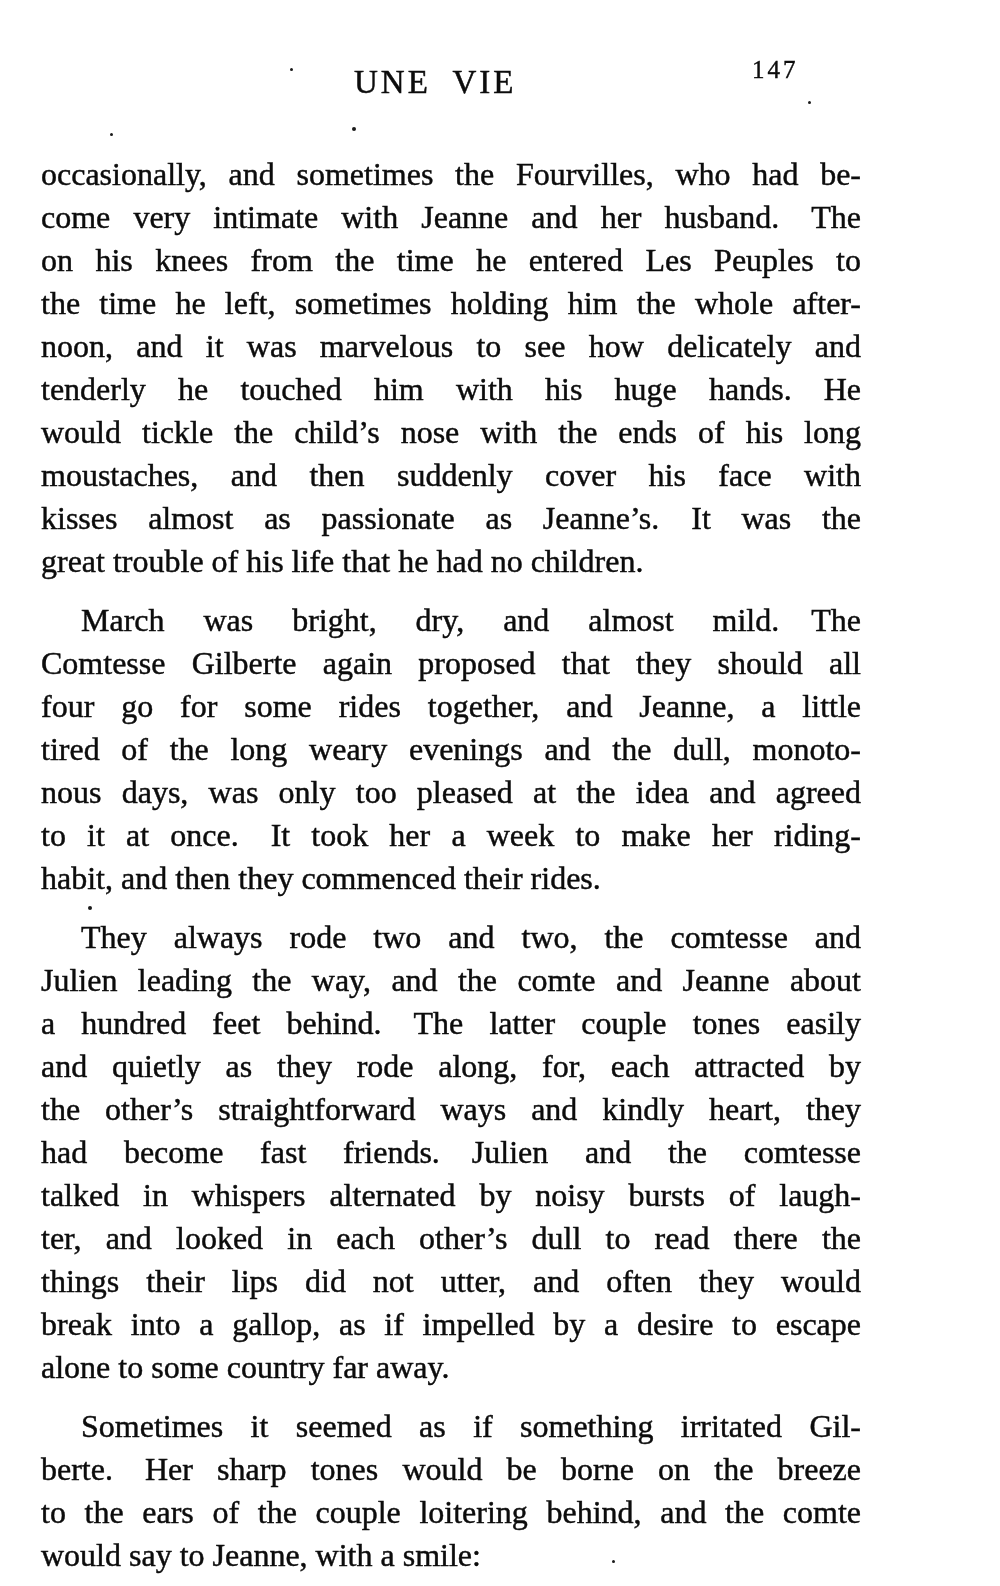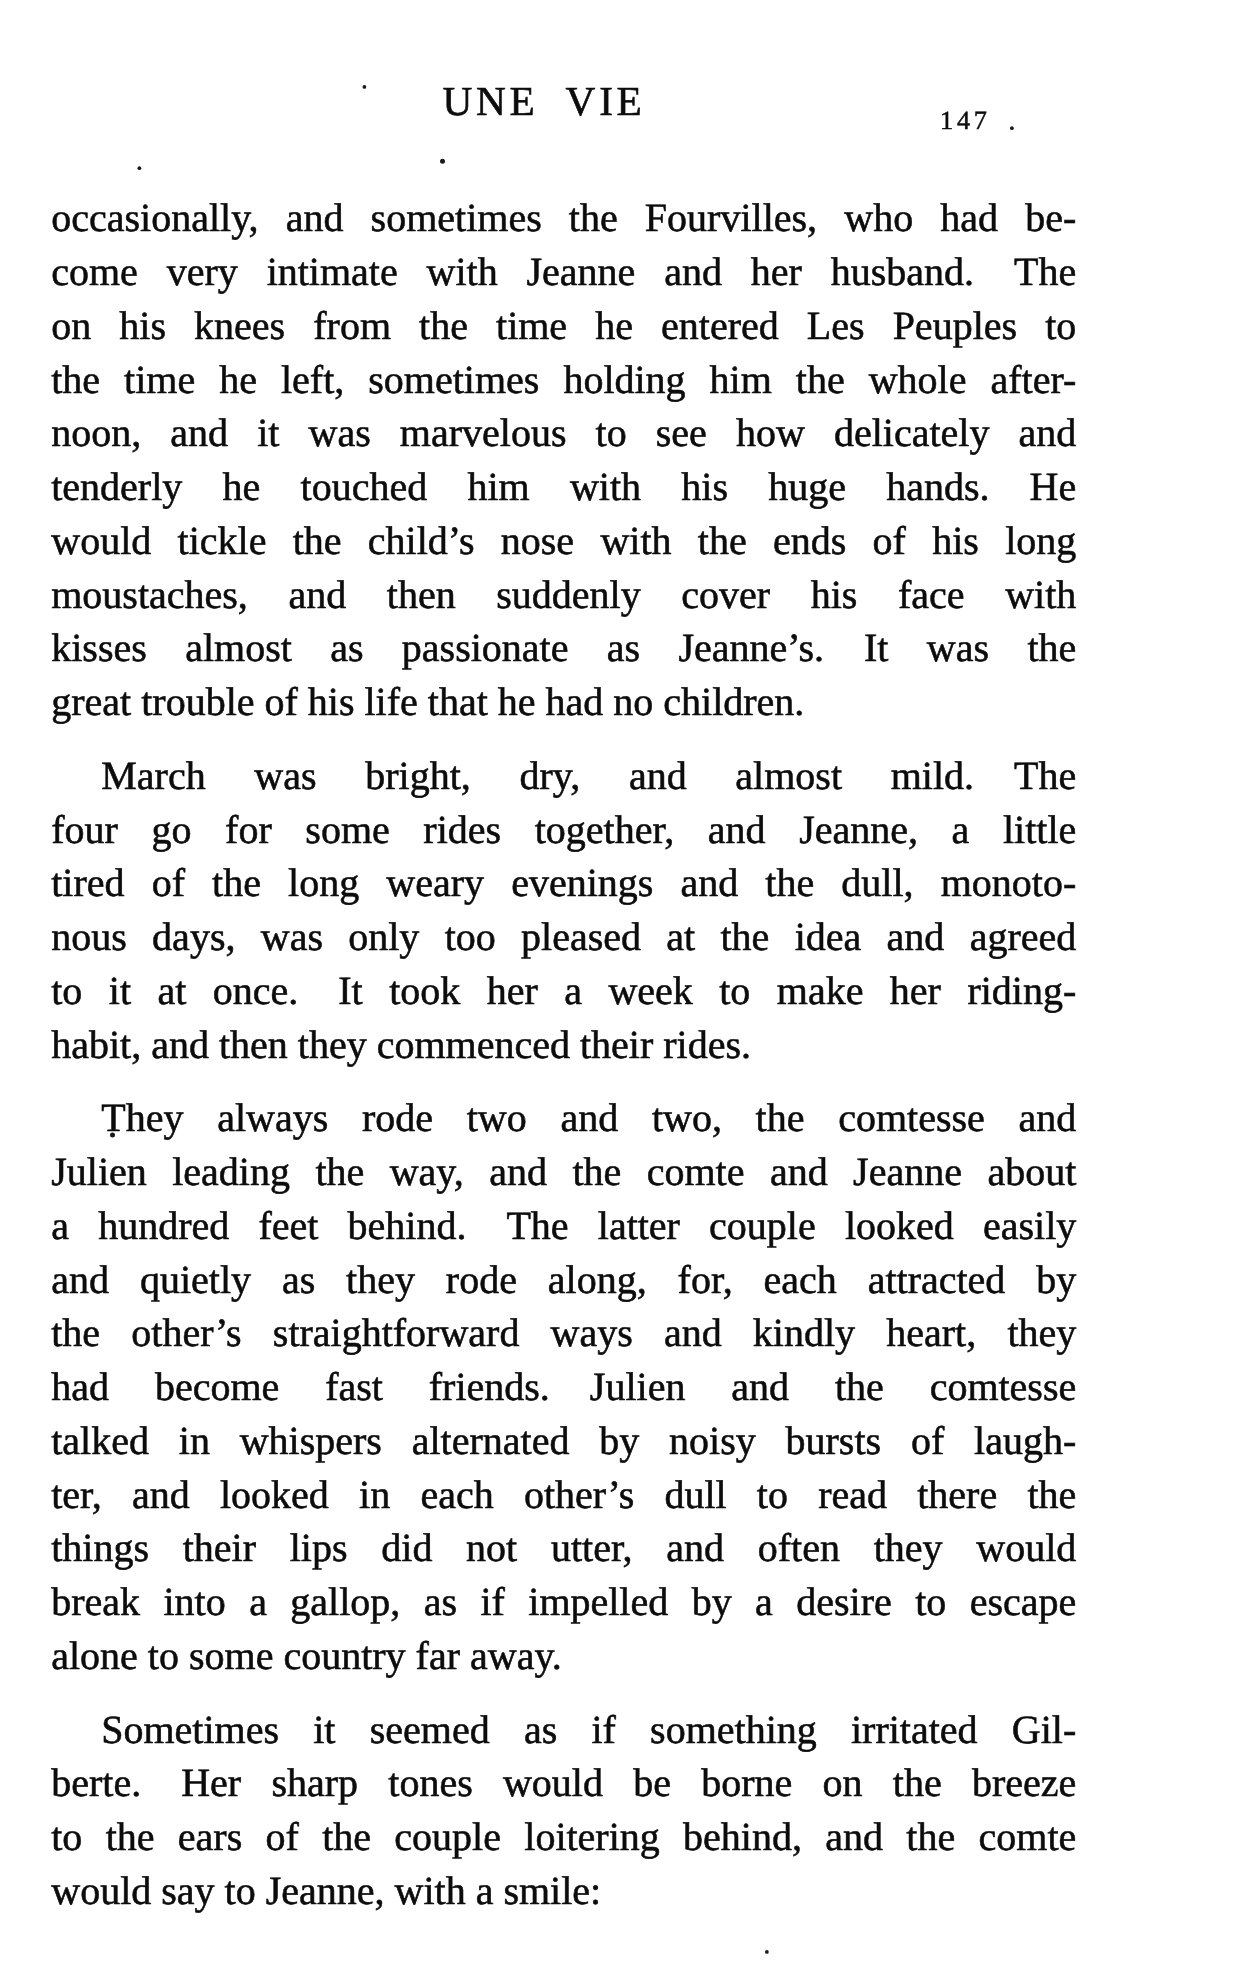--- a/index.html
+++ b/index.html
@@ -29,23 +29,23 @@
     left: 354px;
     font-size: 33px;
     letter-spacing: 3px;
     word-spacing: 11px;
     white-space: nowrap;
     font-family: Liberation Serif, serif;
     -webkit-text-stroke: 0.5px #0c0c0c;
   }
   .page-number {
     position: absolute;
-    top: 84px;
+    top: 56px;
     left: 752px;
-    font-size: 21px;
+    font-size: 25px;
     letter-spacing: 3px;
     -webkit-text-stroke: 0.4px #0c0c0c;
   }
   .text-block {
     position: absolute;
     top: 137px;
     left: 25px;
     width: 852px;
     font-size: 32px;
     line-height: 43px;
@@ -86,30 +86,31 @@
         <div class="line">the time he left, sometimes holding him the whole after-</div>
         <div class="line">noon, and it was marvelous to see how delicately and</div>
         <div class="line">tenderly he touched him with his huge hands. He</div>
         <div class="line">would tickle the child’s nose with the ends of his long</div>
         <div class="line">moustaches, and then suddenly cover his face with</div>
         <div class="line">kisses almost as passionate as Jeanne’s. It was the</div>
         <div class="line last">great trouble of his life that he had no children.</div>
       </div>
       <div class="paragraph">
         <div class="line indent">March was bright, dry, and almost mild. The</div>
+        <div class="line">Comtesse Gilberte again proposed that they should all</div>
         <div class="line">four go for some rides together, and Jeanne, a little</div>
         <div class="line">tired of the long weary evenings and the dull, monoto-</div>
         <div class="line">nous days, was only too pleased at the idea and agreed</div>
         <div class="line">to it at once. It took her a week to make her riding-</div>
         <div class="line last">habit, and then they commenced their rides.</div>
       </div>
       <div class="paragraph">
         <div class="line indent">They always rode two and two, the comtesse and</div>
         <div class="line">Julien leading the way, and the comte and Jeanne about</div>
-        <div class="line">a hundred feet behind. The latter couple looked easily</div>
+        <div class="line">a hundred feet behind. The latter couple tones easily</div>
         <div class="line">and quietly as they rode along, for, each attracted by</div>
         <div class="line">the other’s straightforward ways and kindly heart, they</div>
         <div class="line">had become fast friends. Julien and the comtesse</div>
         <div class="line">talked in whispers alternated by noisy bursts of laugh-</div>
         <div class="line">ter, and looked in each other’s dull to read there the</div>
         <div class="line">things their lips did not utter, and often they would</div>
         <div class="line">break into a gallop, as if impelled by a desire to escape</div>
         <div class="line last">alone to some country far away.</div>
       </div>
       <div class="paragraph">

